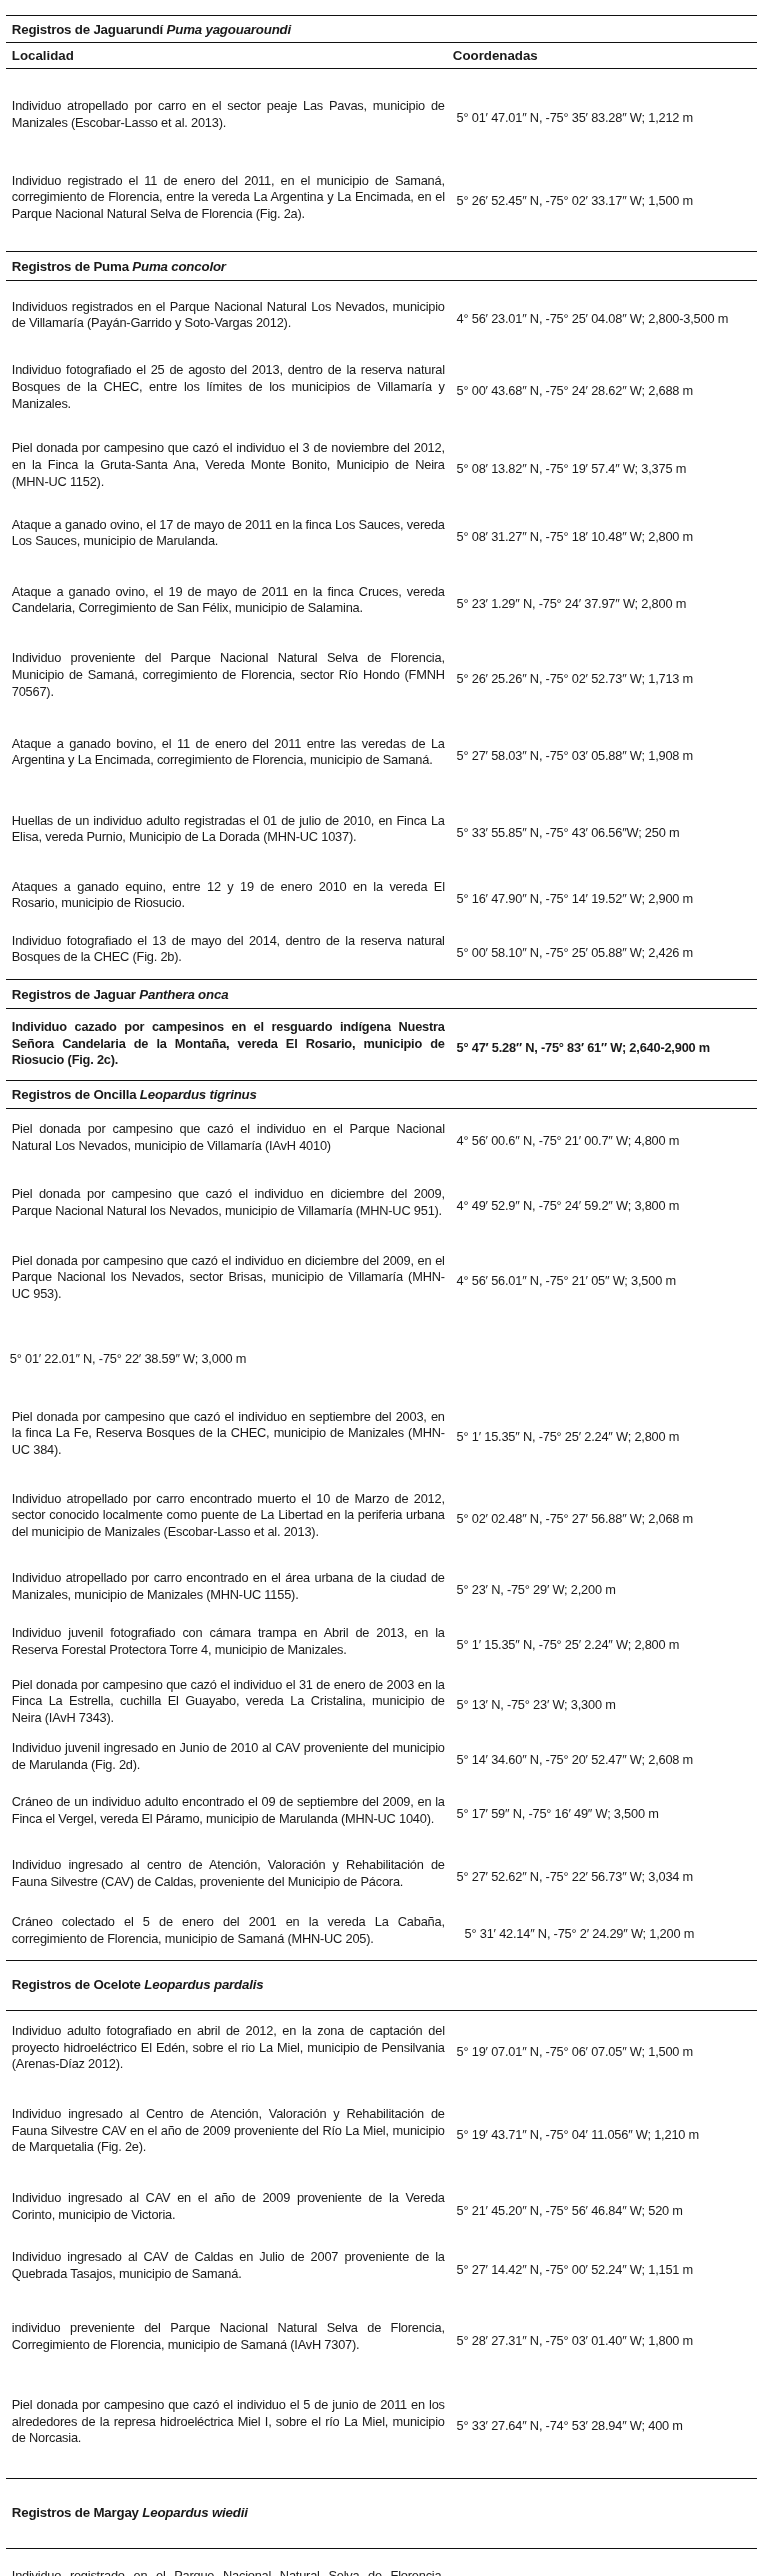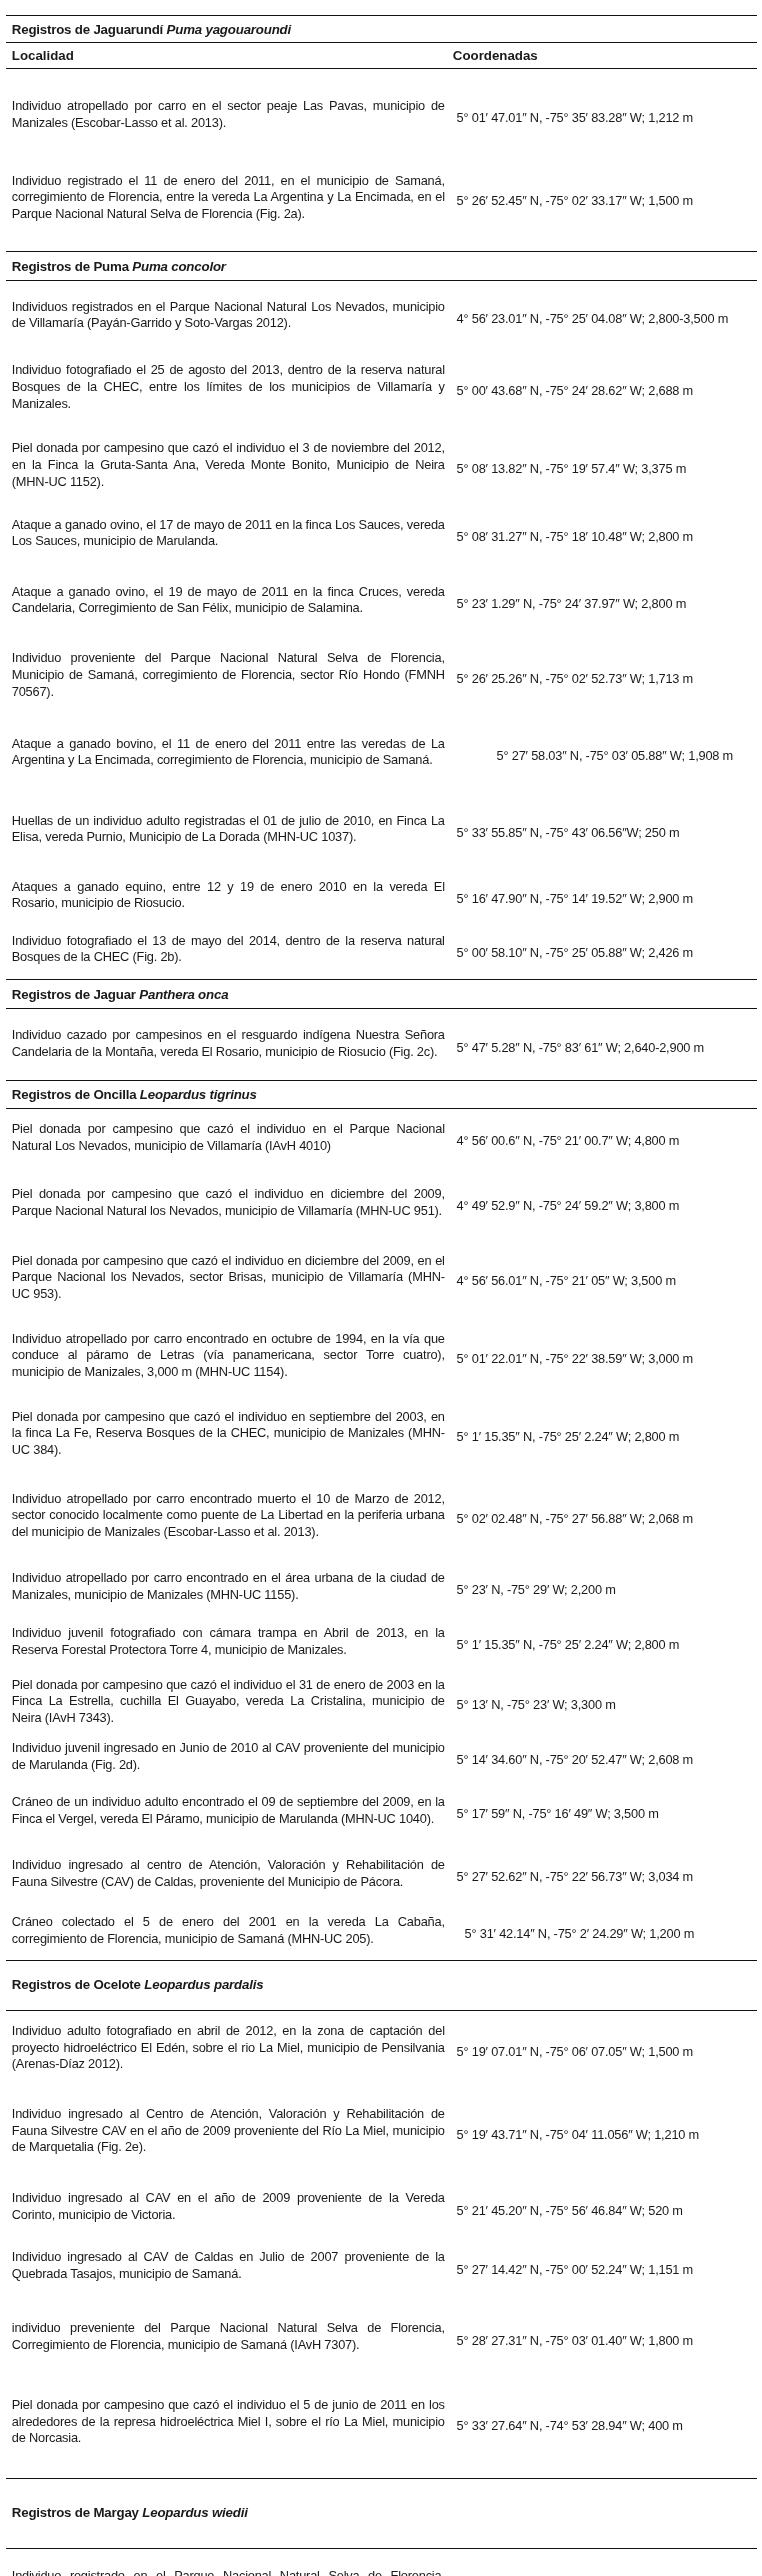--- a/index.html
+++ b/index.html
@@ -100,21 +100,21 @@
     <div class="coord">5° 08′ 31.27″ N, -75° 18′ 10.48″ W; 2,800 m</div>
   </div>
   <div class="row" style="height:75px;">
     <div class="loc">Ataque a ganado ovino, el 19 de mayo de 2011 en la finca Cruces, vereda Candelaria, Corregimiento de San Félix, municipio de Salamina.</div>
     <div class="coord">5° 23′ 1.29″ N, -75° 24′ 37.97″ W; 2,800 m</div>
   </div>
   <div class="row" style="height:75px;">
     <div class="loc">Individuo proveniente del Parque Nacional Natural Selva de Florencia, Municipio de Samaná, corregimiento de Florencia, sector Río Hondo (FMNH 70567).</div>
     <div class="coord">5° 26′ 25.26″ N, -75° 02′ 52.73″ W; 1,713 m</div>
   </div>
-  <div class="row" style="height:79px;gap:40px;">
+  <div class="row" style="height:79px;">
     <div class="loc">Ataque a ganado bovino, el 11 de enero del 2011 entre las veredas de La Argentina y La Encimada, corregimiento de Florencia, municipio de Samaná.</div>
     <div class="coord">5° 27′ 58.03″ N, -75° 03′ 05.88″ W; 1,908 m</div>
   </div>
   <div class="row" style="height:75px;">
     <div class="loc">Huellas de un individuo adulto registradas el 01 de julio de 2010, en Finca La Elisa, vereda Purnio, Municipio de La Dorada (MHN-UC 1037).</div>
     <div class="coord">5° 33′ 55.85″ N, -75° 43′ 06.56″W; 250 m</div>
   </div>
   <div class="row" style="height:57px;">
     <div class="loc">Ataques a ganado equino, entre 12 y 19 de enero 2010 en la vereda El Rosario, municipio de Riosucio.</div>
     <div class="coord">5° 16′ 47.90″ N, -75° 14′ 19.52″ W; 2,900 m</div>
@@ -122,21 +122,21 @@
   <div class="row" style="height:51px;">
     <div class="loc">Individuo fotografiado el 13 de mayo del 2014, dentro de la reserva natural Bosques de la CHEC (Fig. 2b).</div>
     <div class="coord">5° 00′ 58.10″ N, -75° 25′ 05.88″ W; 2,426 m</div>
   </div>
 
   <div class="rule" style="margin-top:3.9px;"></div>
   <div class="section-title">
     <span>Registros de Jaguar </span><i>Panthera onca</i>
   </div>
   <div class="rule"></div>
-  <div class="row" style="height:71px;">
+  <div class="row" style="height:71px;font-weight:bold;">
     <div class="loc">Individuo cazado por campesinos en el resguardo indígena Nuestra Señora Candelaria de la Montaña, vereda El Rosario, municipio de Riosucio (Fig. 2c).</div>
     <div class="coord">5° 47′ 5.28″ N, -75° 83′ 61″ W; 2,640-2,900 m</div>
   </div>
 
   <div class="rule"></div>
   <div class="section-title">
     <span>Registros de Oncilla </span><i>Leopardus tigrinus</i>
   </div>
   <div class="rule"></div>
 
@@ -146,21 +146,20 @@
   </div>
   <div class="row" style="height:73px;">
     <div class="loc">Piel donada por campesino que cazó el individuo en diciembre del 2009, Parque Nacional Natural los Nevados, municipio de Villamaría (MHN-UC 951).</div>
     <div class="coord">4° 49′ 52.9″ N, -75° 24′ 59.2″ W; 3,800 m</div>
   </div>
   <div class="row" style="height:77px;">
     <div class="loc">Piel donada por campesino que cazó el individuo en diciembre del 2009, en el Parque Nacional los Nevados, sector Brisas, municipio de Villamaría (MHN-UC 953).</div>
     <div class="coord">4° 56′ 56.01″ N, -75° 21′ 05″ W; 3,500 m</div>
   </div>
   <div class="row" style="height:79px;">
-    <div class="loc">Individuo atropellado por carro encontrado en octubre de 1994, en la vía que conduce al páramo de Letras (vía panamericana, sector Torre cuatro), municipio de Manizales, 3,000 m (MHN-UC 1154).</div>
     <div class="coord">5° 01′ 22.01″ N, -75° 22′ 38.59″ W; 3,000 m</div>
   </div>
   <div class="row" style="height:77px;">
     <div class="loc">Piel donada por campesino que cazó el individuo en septiembre del 2003, en la finca La Fe, Reserva Bosques de la CHEC, municipio de Manizales (MHN-UC 384).</div>
     <div class="coord">5° 1′ 15.35″ N, -75° 25′ 2.24″ W; 2,800 m</div>
   </div>
   <div class="row" style="height:87px;">
     <div class="loc">Individuo atropellado por carro encontrado muerto el 10 de Marzo de 2012, sector conocido localmente como puente de La Libertad en la periferia urbana del municipio de Manizales (Escobar-Lasso et al. 2013).</div>
     <div class="coord">5° 02′ 02.48″ N, -75° 27′ 56.88″ W; 2,068 m</div>
   </div>

